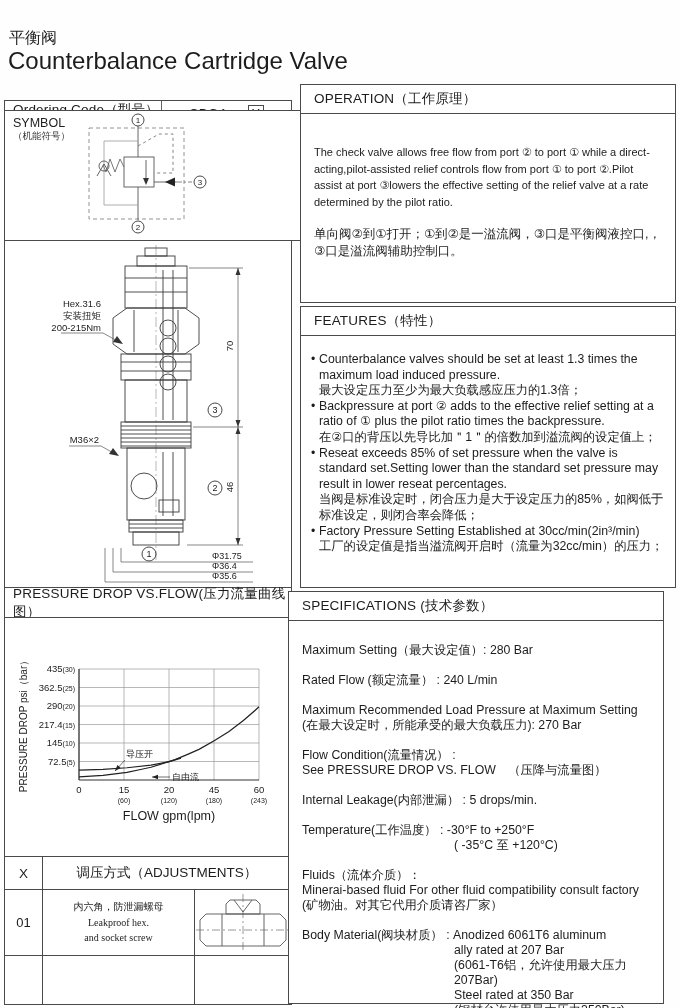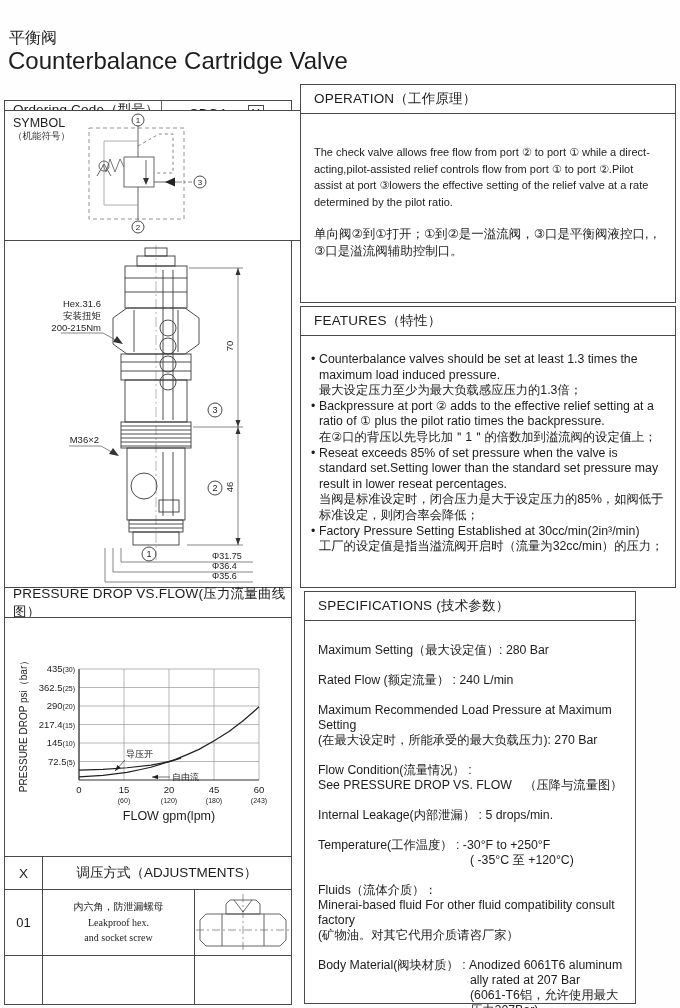--- a/index.html
+++ b/index.html
@@ -29,21 +29,21 @@
              grid-template-columns:38px 152px 1fr;grid-template-rows:33px 66px 1fr;}
   .adj-cell{border-right:1px solid #4a4a4a;border-bottom:1px solid #4a4a4a;
             display:flex;align-items:center;justify-content:center;text-align:center;}
   .adj-cell.last{border-right:none;}
   .adj-hdr{grid-column:2/4;font-size:13.5px;}
   .adj-desc{font-size:10px;line-height:15.5px;font-family:Liberation Serif, serif;}
   .adj-empty{border-right:1px solid #4a4a4a;border-bottom:none;}
   
   .op-box{left:300px;top:84px;width:376px;height:219px;}
   .feat-box{left:300px;top:306px;width:376px;height:282px;}
-  .spec-box{left:304px;top:591px;width:332px;height:413px;}
+  .spec-box{left:288px;top:591px;width:376px;height:413px;}
   .r-hdr{height:28px;border-bottom:1px solid #4a4a4a;display:flex;align-items:center;padding-left:13px;}
   .op-en{margin:30px 12px 0 13px;font-size:11px;line-height:16.5px;}
   .op-cn{margin:16px 12px 0 13px;font-size:12.5px;line-height:17px;}
   .feat-list{margin:16px 8px 0 10px;font-size:12.3px;line-height:15.6px;}
   .feat-item{display:flex;}
   .feat-bullet{width:8px;flex:0 0 8px;}
   .feat-body{flex:1;}
   .spec-list{margin:22px 8px 0 13px;font-size:12.3px;}
   .spec-row{margin-bottom:15px;}
   .spec-line{line-height:15px;}

